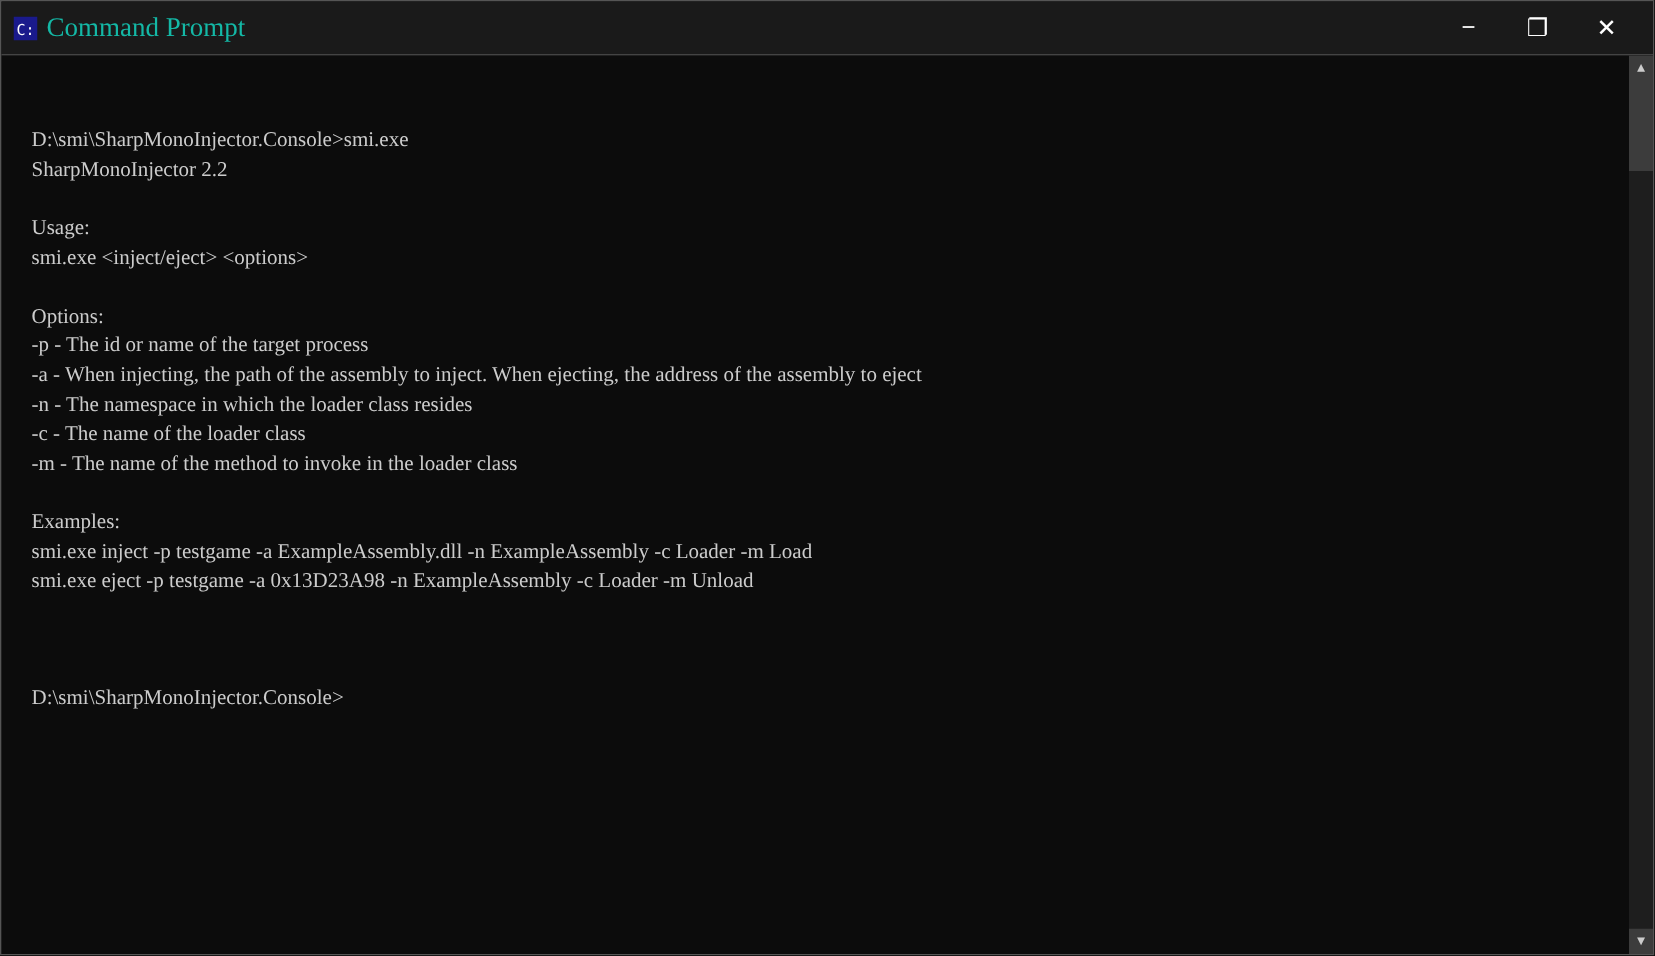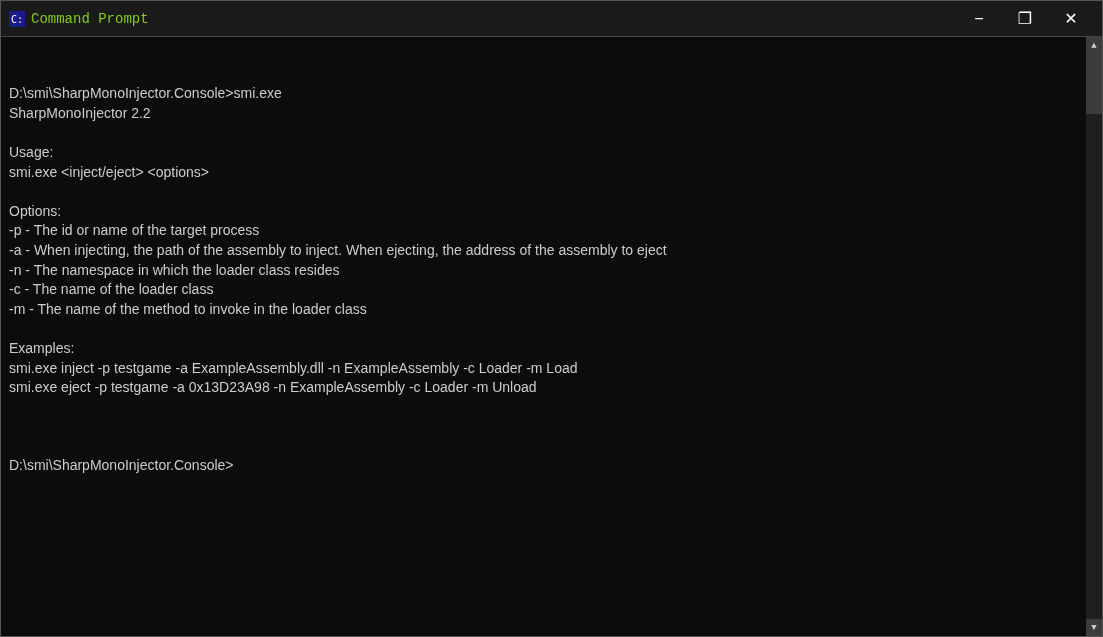--- a/index.html
+++ b/index.html
@@ -36,23 +36,23 @@
     }
 
     .title-bar-icon {
       width: 16px;
       height: 16px;
       margin-right: 6px;
       flex-shrink: 0;
     }
 
     .title-bar-title {
-      color: #84cc16;
-      font-family: Liberation Mono, monospace;
-      font-size: 14px;
+      color: #14b8a6;
+      font-family: Liberation Serif, serif;
+      font-size: 18px;
       flex: 1;
     }
 
     .title-bar-controls {
       display: flex;
       align-items: center;
       gap: 0;
     }
 
     .title-bar-btn {
@@ -72,24 +72,24 @@
     .content-area {
       display: flex;
       flex: 1;
       overflow: hidden;
     }
 
     .terminal {
       flex: 1;
       background: #0c0c0c;
       color: #ccc;
-      font-family: Liberation Sans, sans-serif;
+      font-family: Liberation Serif, serif;
       font-size: 14px;
       line-height: 1.4;
-      padding: 8px 8px 8px 8px;
+      padding: 8px 8px 8px 20px;
       overflow-y: auto;
       white-space: pre-wrap;
     }
 
     .scrollbar {
       width: 16px;
       background: #1e1e1e;
       flex-shrink: 0;
       display: flex;
       flex-direction: column;

